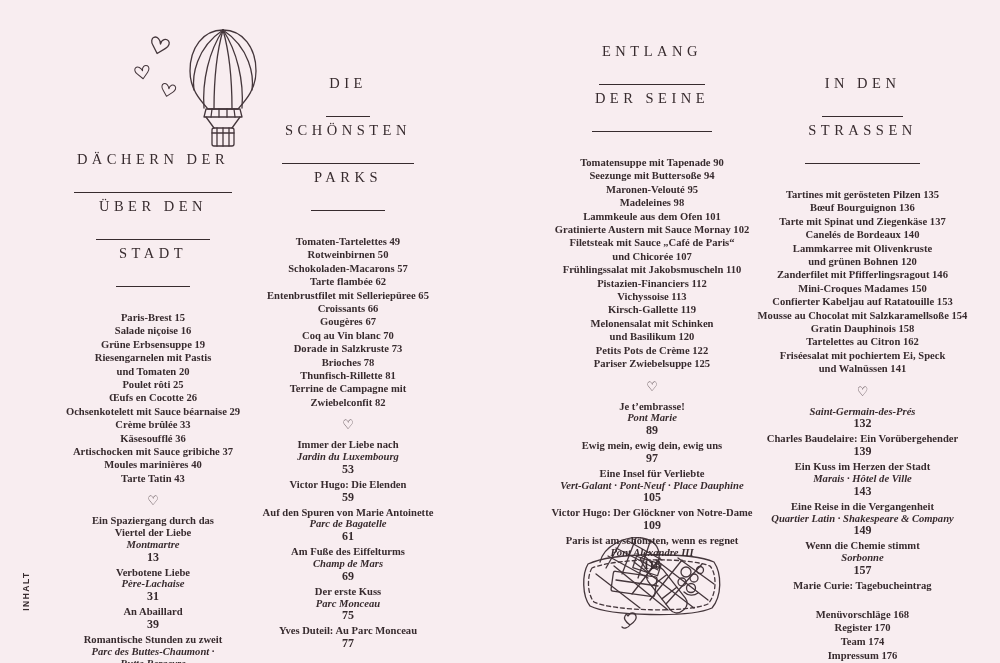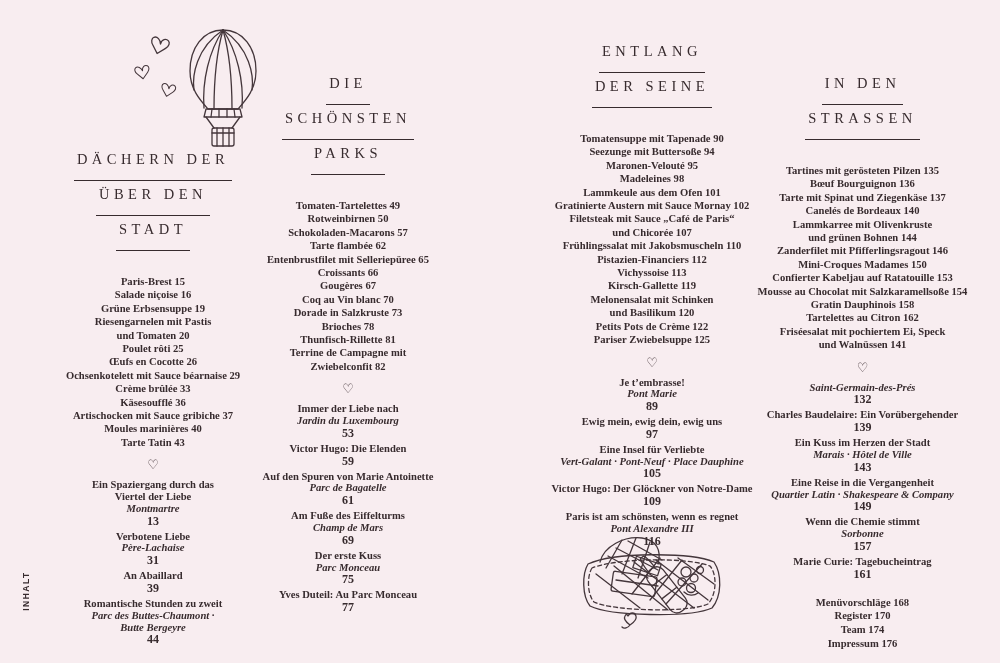--- a/index.html
+++ b/index.html
@@ -10,21 +10,21 @@
 
   .col{position:absolute;text-align:center;}
   #col1{left:22px;top:146px;width:262px;}
   #col2{left:227px;top:70px;width:242px;}
   #col3{left:528px;top:38px;width:248px;}
   #col4{left:740px;top:70px;width:245px;}
 
   .hdr{margin:0 0 2px 0;}
   .hdr .hline{display:block;line-height:25px;}
   .hdr .hline span{display:inline-block;border-bottom:1px solid #372b2e;
-       padding:0 3px 8px 3px;font-size:14.5px;letter-spacing:4.5px;
+       padding:0 3px 20px 3px;font-size:14.5px;letter-spacing:4.5px;
        font-weight:normal;}
 
   .recipes{margin-top:24px;}
   .recipes .recipe{white-space:pre-line;font-size:10.6px;line-height:13.4px;
        font-weight:bold;}
 
   .heart-div{font-size:13px;line-height:13px;margin:9px 0 8px 0;color:#4a3c40;}
 
   .stories .story{margin-bottom:4px;}
   .story-title{white-space:pre-line;font-size:10.6px;line-height:11.8px;font-weight:bold;}
@@ -279,21 +279,21 @@
     <div class="hdr">
       <span class="hline"><span>IN DEN</span></span>
       <span class="hline"><span>STRASSEN</span></span>
     </div>
     <div class="recipes">
       <div class="recipe">Tartines mit gerösteten Pilzen 135</div>
       <div class="recipe">Bœuf Bourguignon 136</div>
       <div class="recipe">Tarte mit Spinat und Ziegenkäse 137</div>
       <div class="recipe">Canelés de Bordeaux 140</div>
       <div class="recipe">Lammkarree mit Olivenkruste
-und grünen Bohnen 144</div>
+und grünen Bohnen 120</div>
       <div class="recipe">Zanderfilet mit Pfifferlingsragout 146</div>
       <div class="recipe">Mini-Croques Madames 150</div>
       <div class="recipe">Confierter Kabeljau auf Ratatouille 153</div>
       <div class="recipe">Mousse au Chocolat mit Salzkaramellsoße 154</div>
       <div class="recipe">Gratin Dauphinois 158</div>
       <div class="recipe">Tartelettes au Citron 162</div>
       <div class="recipe">Friséesalat mit pochiertem Ei, Speck
 und Walnüssen 141</div>
     </div>
     <div class="heart-div">♡</div>
@@ -318,21 +318,20 @@
         <div class="story-page">149</div>
       </div>
       <div class="story">
         <div class="story-title">Wenn die Chemie stimmt</div>
         <div class="story-sub">Sorbonne</div>
         <div class="story-page">157</div>
       </div>
       <div class="story">
         <div class="story-title">Marie Curie: Tagebucheintrag</div>
         <div class="story-sub"></div>
-        <div class="story-page">161</div>
       </div>
     </div>
     <div class="extras">
       <div class="recipe">Menüvorschläge 168</div>
       <div class="recipe">Register 170</div>
       <div class="recipe">Team 174</div>
       <div class="recipe">Impressum 176</div>
     </div>
   </div>
 

